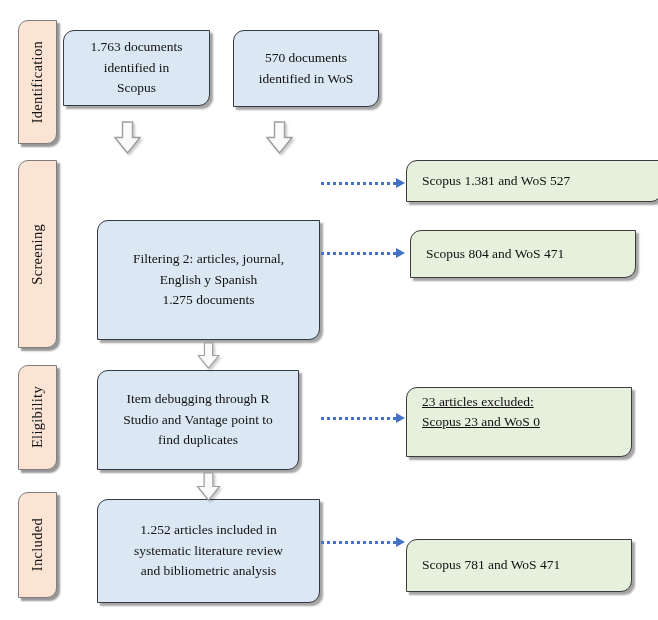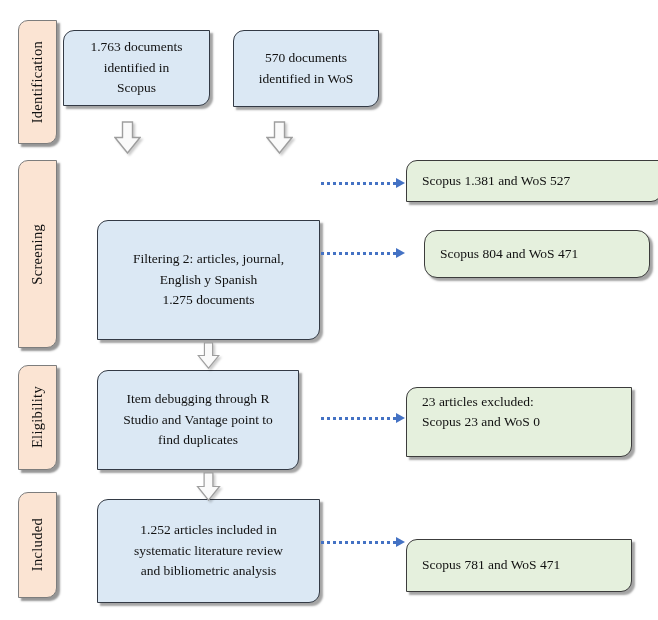--- a/index.html
+++ b/index.html
@@ -31,21 +31,21 @@
     border:1.4px solid var(--result-border);
     border-radius:11px 0 11px 0;
     box-shadow:3px 3px 2px rgba(90,90,90,.55);
     display:flex;align-items:center;
     text-align:left;
     font-size:13.5px;line-height:1.5;
     white-space:pre-line;
     box-sizing:border-box;
     padding:4px 10px 4px 15px;
   }
-  .rbox.top-align{align-items:flex-start;}
+  .rbox.top-align{align-items:flex-start;text-decoration:underline;}
   .stage{                      
     position:absolute;
     left:18px;width:39px;
     background:var(--stage-fill);
     border:1.4px solid var(--stage-border);
     border-radius:10px 0 10px 0;
     box-shadow:3px 3px 2px rgba(80,80,80,.6);
     display:flex;align-items:center;justify-content:center;
     box-sizing:border-box;
   }
@@ -102,21 +102,21 @@
 
   <div class="pbox" style="left:97px;top:370px;width:202px;height:100px;">Item debugging through R
 Studio and Vantage point to
 find duplicates</div>
 
   <div class="pbox" style="left:97px;top:499px;width:223px;height:104px;">1.252 articles included in
 systematic literature review
 and bibliometric analysis</div>
 
   <div class="rbox" style="left:406px;top:160px;width:256px;height:42px;">Scopus 1.381 and WoS 527</div>
-  <div class="rbox" style="left:424px;top:230px;width:226px;height:48px;border-radius:13px;">Scopus 804 and WoS 471</div>
+  <div class="rbox" style="left:410px;top:230px;width:226px;height:48px;">Scopus 804 and WoS 471</div>
   <div class="rbox top-align" style="left:406px;top:387px;width:226px;height:70px;">23 articles excluded:
 Scopus 23 and WoS 0</div>
   <div class="rbox" style="left:406px;top:515px;width:226px;height:53px;margin-top:24px;">Scopus 781 and WoS 471</div>
 
   <svg class="down-arrow" style="left:114px;top:121px;" width="27" height="33" viewBox="0 0 27 33">
     <polygon points="8.5,1 18.5,1 18.5,16.5 26,16.5 13.5,32 1,16.5 8.5,16.5" fill="var(--down-arrow-fill)" stroke="var(--down-arrow-border)" stroke-width="1.4"></polygon>
   </svg>
   <svg class="down-arrow" style="left:266px;top:121px;" width="27" height="33" viewBox="0 0 27 33">
     <polygon points="8.5,1 18.5,1 18.5,16.5 26,16.5 13.5,32 1,16.5 8.5,16.5" fill="var(--down-arrow-fill)" stroke="var(--down-arrow-border)" stroke-width="1.4"></polygon>
   </svg>

